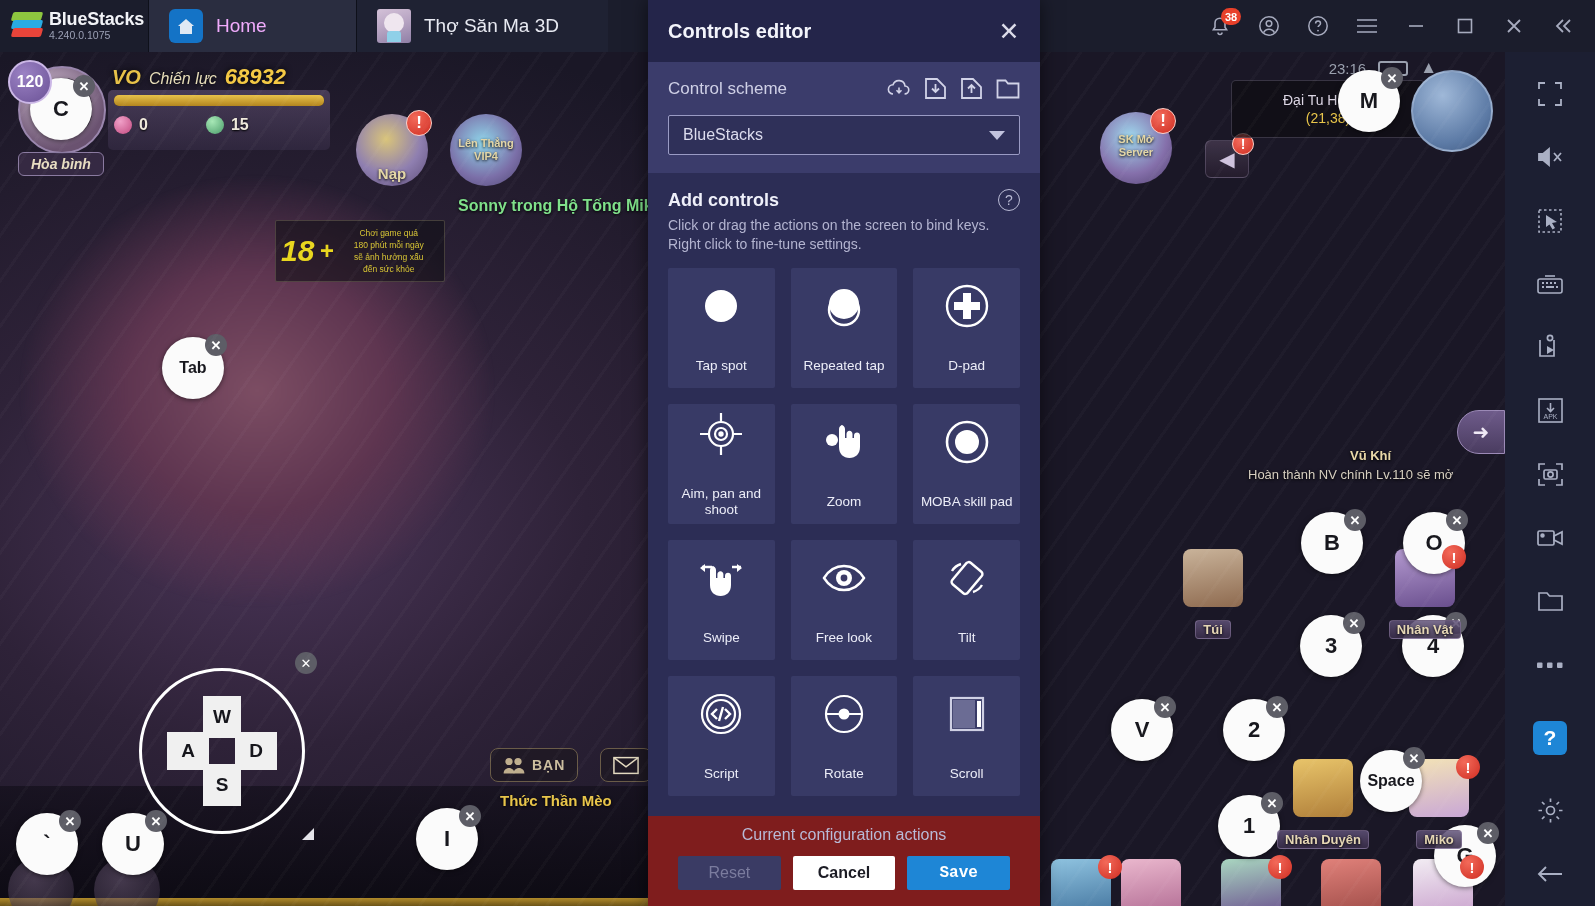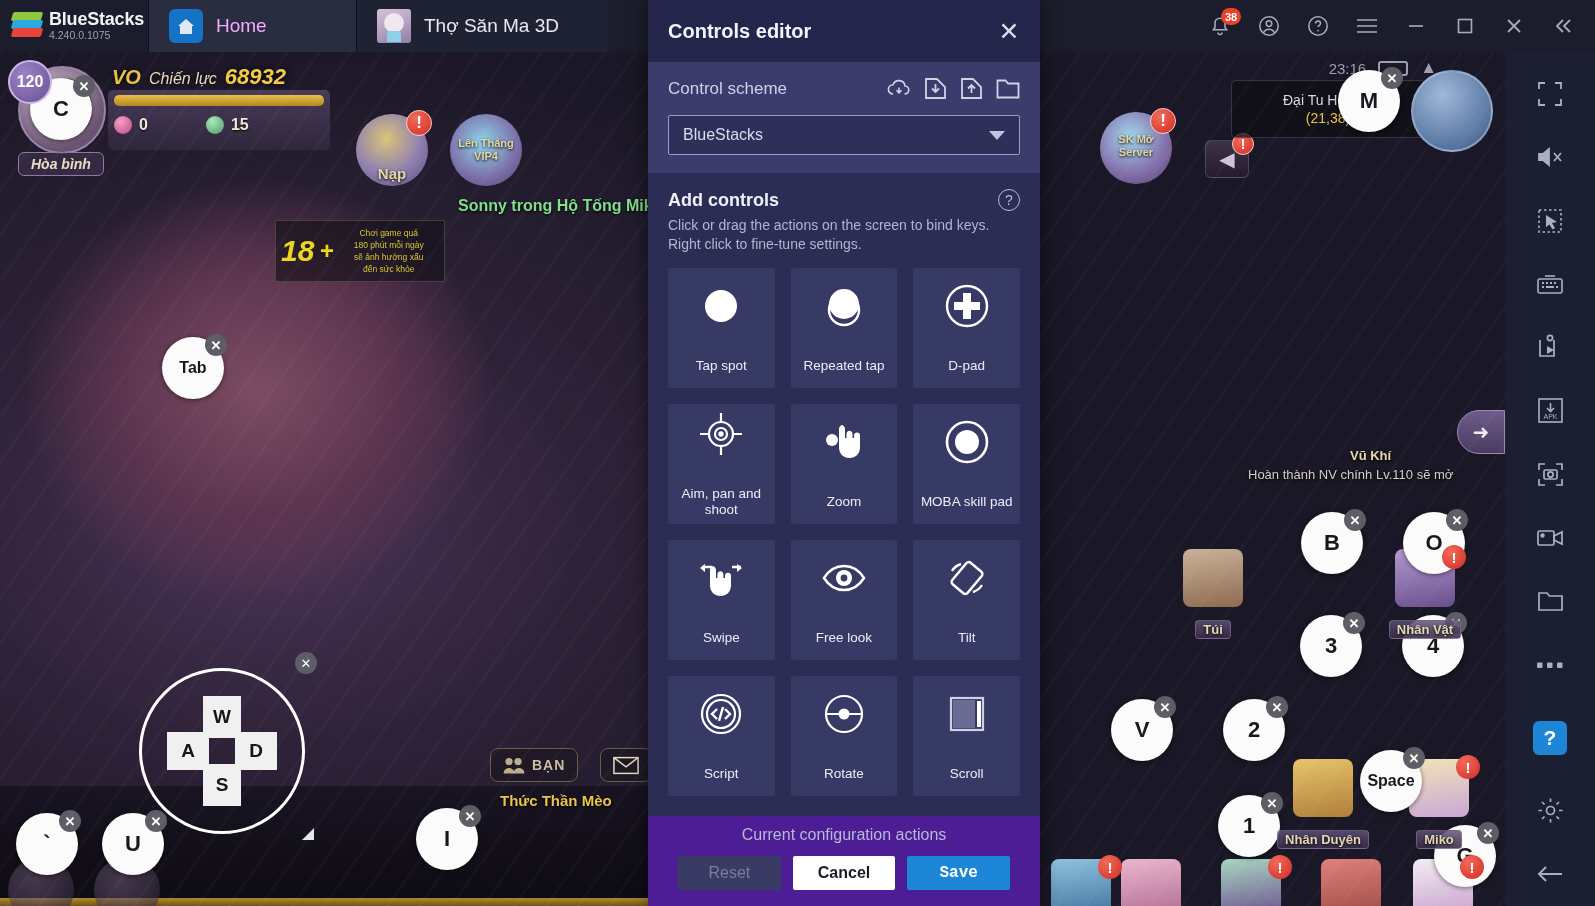--- a/index.html
+++ b/index.html
@@ -291,21 +291,21 @@
   .tiles-scroll::-webkit-scrollbar-thumb { background:#5b5c8c; border-radius:3px; }
   .tiles-grid { display:grid; grid-template-columns: repeat(3, 1fr); gap:16px 16px; }
   .tile {
     background:#383a66; height:120px; border-radius:2px;
     display:flex; flex-direction:column; align-items:center; justify-content:center; gap:28px;
     padding:6px 4px;
   }
   .tile .ticon { height:48px; display:flex; align-items:center; justify-content:center; }
   .tile .tlabel { font-size:13.5px; color:#eceDF8; text-align:center; line-height:16px; }
 
-  .dlg-foot { flex:0 0 auto; background:#4c1d95; padding:10px 30px 16px; }
+  .dlg-foot { flex:0 0 auto; background:#7f1d1d; padding:10px 30px 16px; }
   .foot-title { text-align:center; font-size:16px; color:#b9bad6; margin-bottom:12px; }
   .foot-btns { display:flex; gap:12px; }
   .fbtn { flex:1; height:34px; border-radius:2px; font-size:16px; display:flex; align-items:center; justify-content:center; }
   .fbtn.reset { background:#3a3b64; color:#7b7c9e; }
   .fbtn.cancel { background:#ffffff; color:#1b1b24; font-weight:bold; }
   .fbtn.save { background:#1e86d6; color:#ffffff; font-weight:bold;font-family:Liberation Mono, monospace; }
 </style>
 </head>
 <body>
 

